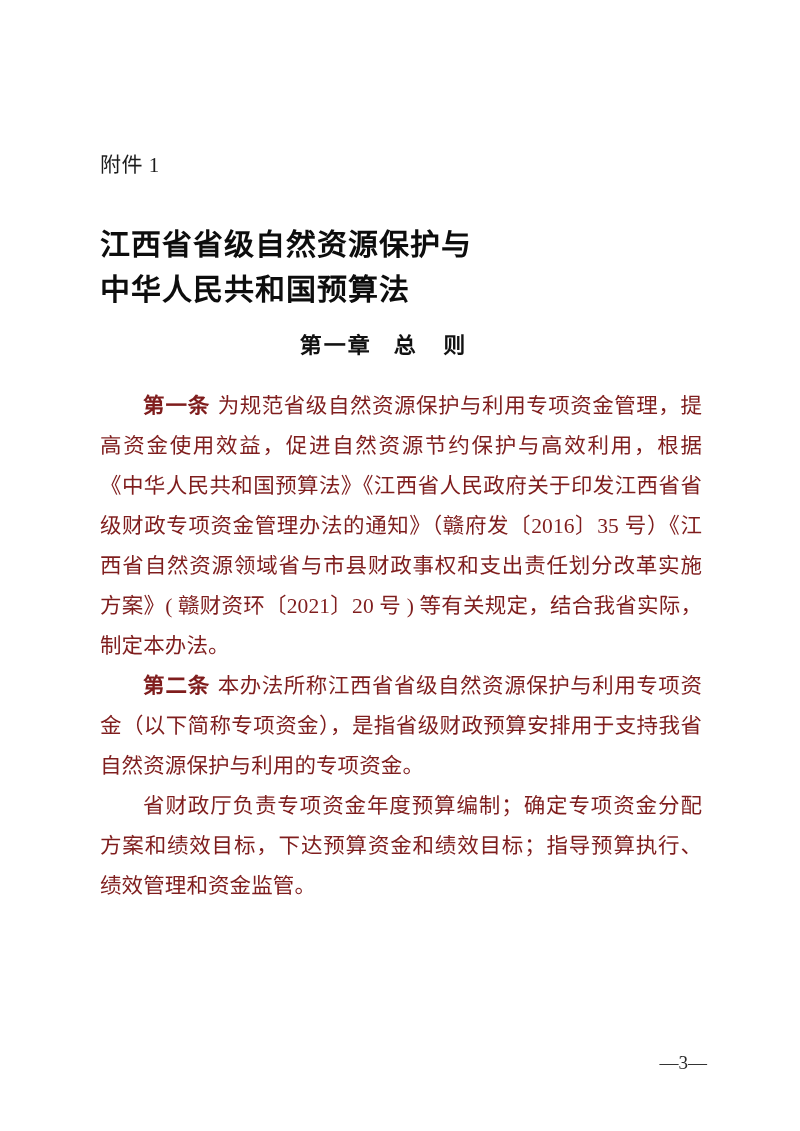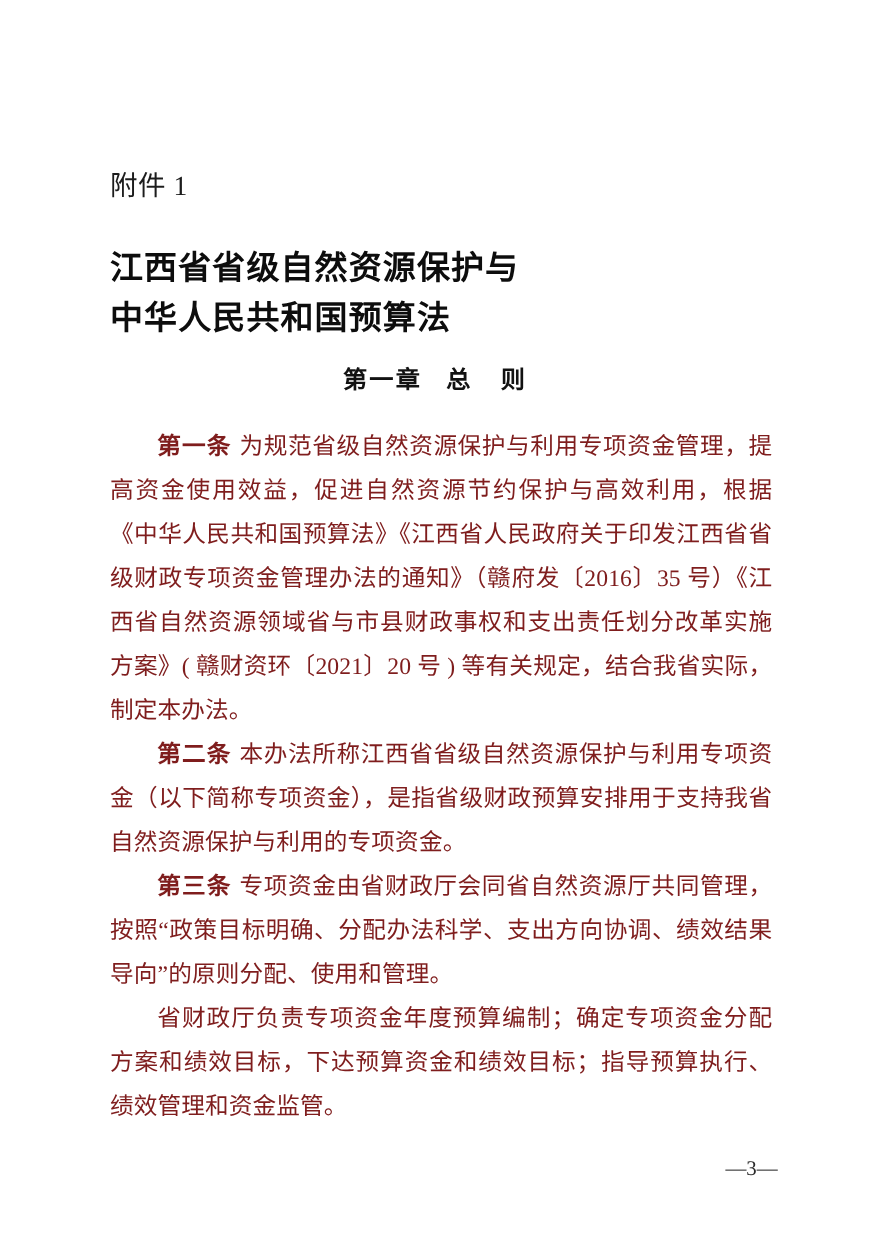--- a/index.html
+++ b/index.html
@@ -19,21 +19,21 @@
     background: #ffffff;
     overflow: hidden;
     box-sizing: border-box;
   }
 
   
   .attachment-label {
     position: absolute;
     left: 100px;
     top: 148px;
-    font-size: 25px;
+    font-size: 21px;
     letter-spacing: 0.5px;
     color: #1c1c1c;
     white-space: nowrap;
   }
 
   
   .doc-title {
     position: absolute;
     left: 100px;
     top: 222px;
@@ -45,21 +45,21 @@
     color: #0d0d0d;
   }
   .doc-title .title-line {
     display: block;
     white-space: nowrap;
   }
 
   
   .chapter-heading {
     position: absolute;
-    left: 100px;
+    left: 88px;
     top: 330px;
     width: 600px;
     text-align: center;
     font-weight: bold;
     font-size: 22px;
     line-height: 32px;
     color: #121212;
     white-space: nowrap;
   }
   .chapter-heading .chapter-no { letter-spacing: 2px; }
@@ -123,23 +123,20 @@
   <div class="body-block">
 
     <p class="para">
       <span class="art-no">第一条</span><span class="art-gap"></span><span>为规范省级自然资源保护与利用专项资金管理，提高资金使用效益，促进自然资源节约保护与高效利用，根据《中华人民共和国预算法》《江西省人民政府关于印发江西省省级财政专项资金管理办法的通知》（赣府发〔2016〕35 号）《江西省自然资源领域省与市县财政事权和支出责任划分改革实施方案》( 赣财资环〔2021〕20 号 ) 等有关规定，结合我省实际，制定本办法。</span>
     </p>
 
     <p class="para">
       <span class="art-no">第二条</span><span class="art-gap"></span><span>本办法所称江西省省级自然资源保护与利用专项资金（以下简称专项资金），是指省级财政预算安排用于支持我省自然资源保护与利用的专项资金。</span>
     </p>
 
-    <p class="para">
-      <span class="art-no">第三条</span><span class="art-gap"></span><span>专项资金由省财政厅会同省自然资源厅共同管理，按照“政策目标明确、分配办法科学、支出方向协调、绩效结果导向”的原则分配、使用和管理。</span>
-    </p>
 
     <p class="para">
       <span>省财政厅负责专项资金年度预算编制；确定专项资金分配方案和绩效目标，下达预算资金和绩效目标；指导预算执行、绩效管理和资金监管。</span>
     </p>
 
   </div>
 
   <div class="page-footer">—3—</div>
 
 </div>

